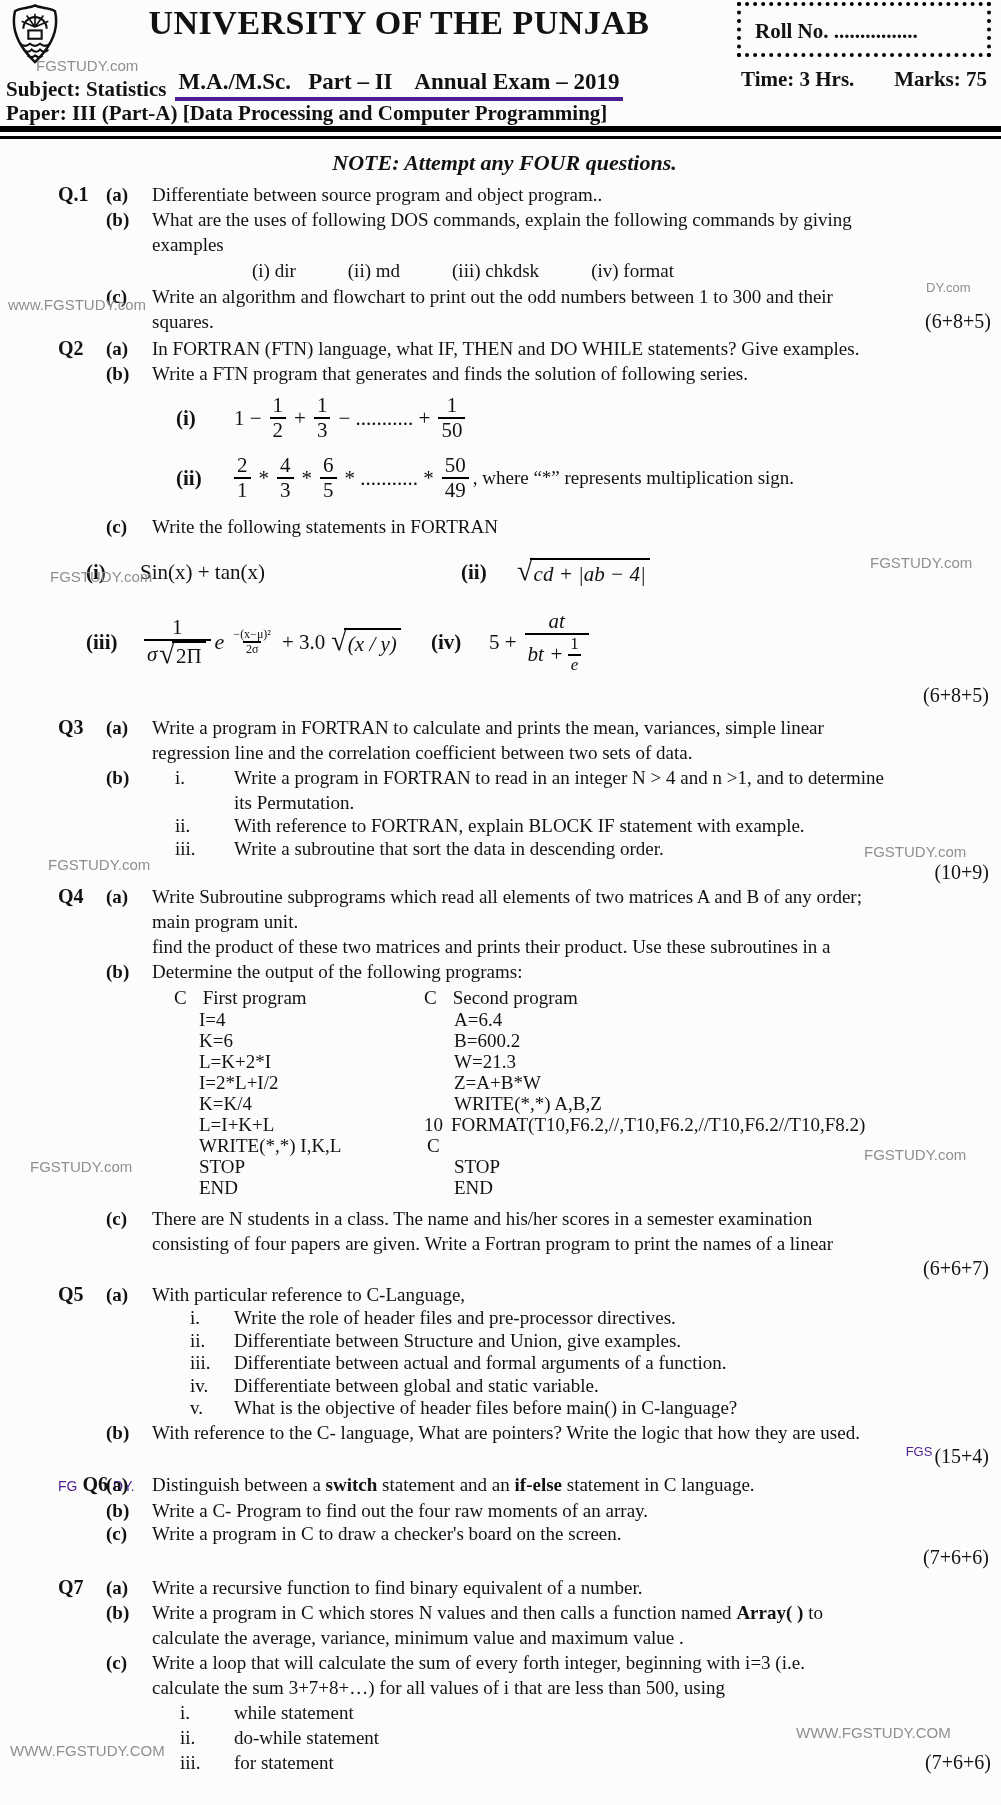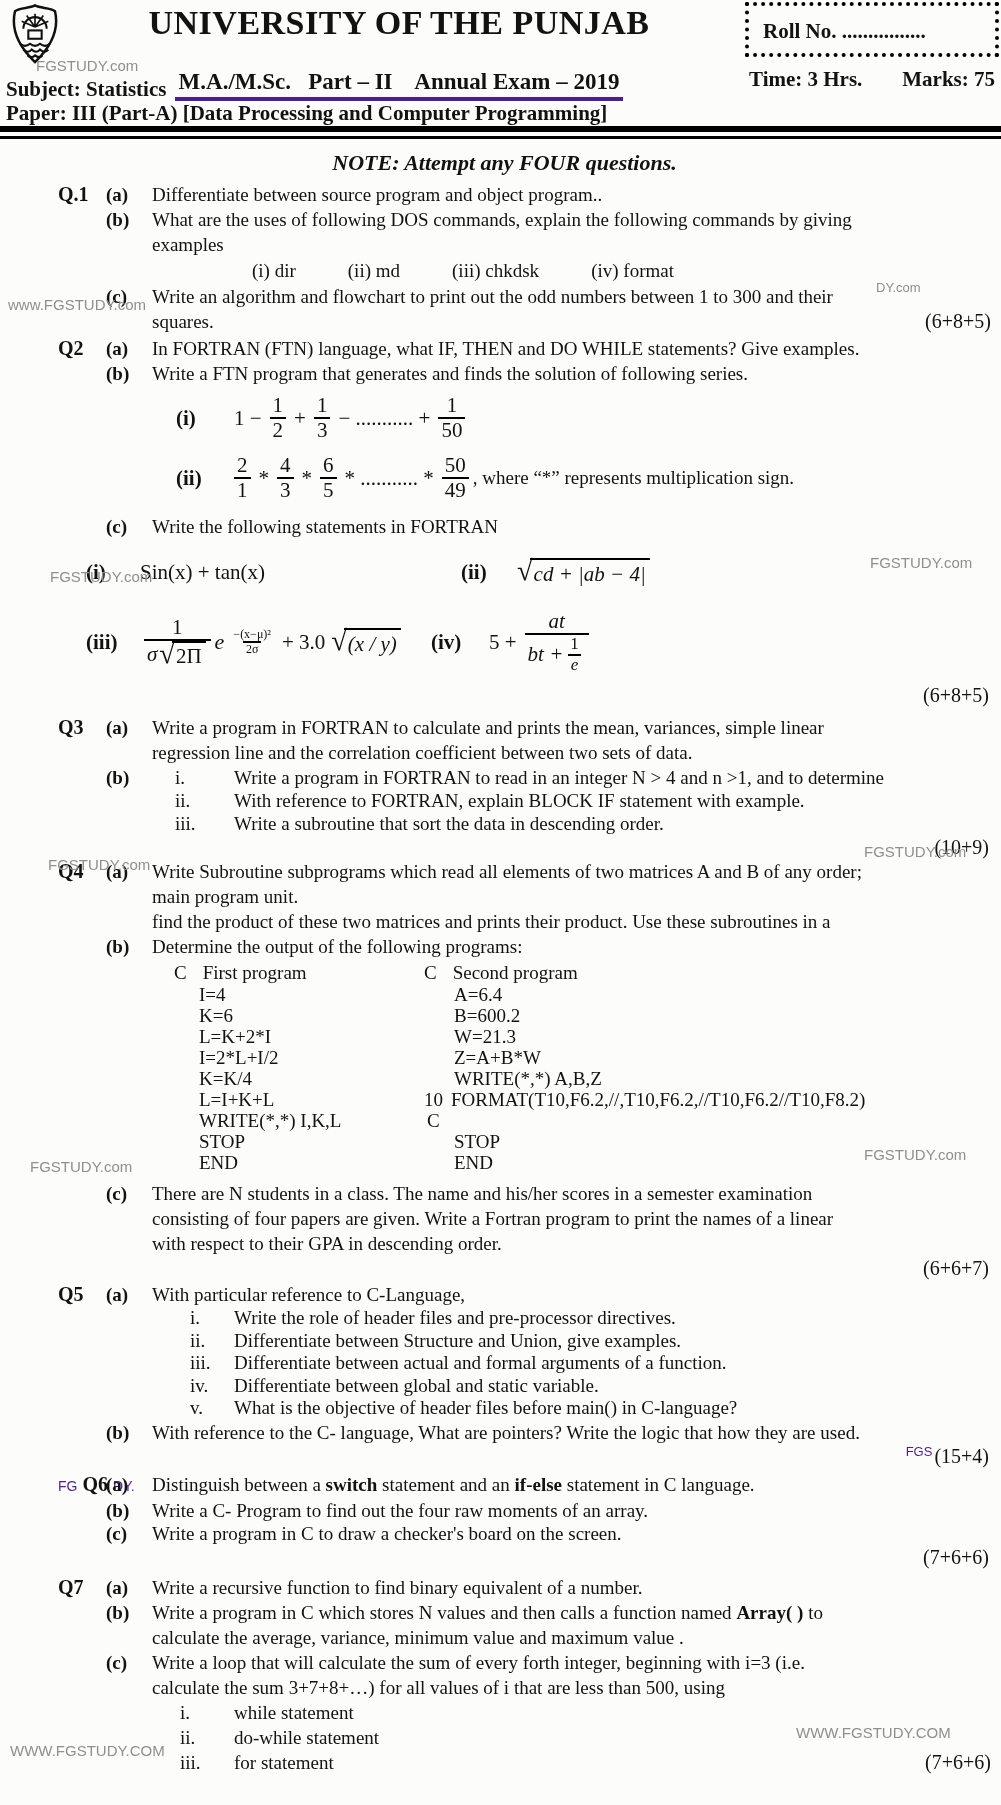--- a/index.html
+++ b/index.html
@@ -11,21 +11,21 @@
   }
   
   .hdr { position:relative; height:142px; }
   .logo { position:absolute; left:10px; top:3px; width:50px; height:64px; }
   .hdr-center { position:absolute; left:118px; top:4px; width:562px; text-align:center; }
   .uni { font-size:34px; font-weight:bold; letter-spacing:.5px; white-space:pre; }
   .exam { display:inline-block; margin-top:5px; font-size:23px; font-weight:bold;
           border-bottom:4px solid #4c1d95; padding:0 4px 2px; white-space:pre; }
   .subject { position:absolute; left:6px; top:77px; font-size:21px; font-weight:bold; }
   .paper   { position:absolute; left:6px; top:101px; font-size:21px; font-weight:bold; }
-  .hdr-right { position:absolute; right:2px; top:2px; width:254px; }
+  .hdr-right { position:absolute; right:10px; top:2px; width:254px; }
   .roll-box { border:4px dotted #000; padding:13px 6px 9px 14px; font-size:21px; font-weight:bold; }
   .tm { display:flex; justify-content:space-between; font-size:21px; font-weight:bold; margin-top:10px; padding:0 4px; }
   .rule { position:absolute; left:0; right:0; top:126px; height:4px;
           border-top:6px solid #000; border-bottom:3px solid #000; }
   
   .bodyc { padding:0 10px 0 58px; }
   .note { text-align:center; font-weight:bold; font-style:italic; font-size:22px;
           margin:8px 40px 6px 0; }
   .qrow { display:grid; grid-template-columns:48px 46px 1fr; line-height:25px; }
   .qrow.tight { line-height:23px; }
@@ -289,20 +289,24 @@
         <span class="tx">regression line and the correlation coefficient between two sets of data.</span>
       </div>
       <div class="qrow">
         <span class="qn"></span>
         <span class="pl">(b)</span>
         <span class="tx">
           <span class="sub">
               <span class="sn ind-q3">i.</span>
               <span>Write a program in FORTRAN to read in an integer N &gt; 4 and n &gt;1, and to determine</span>
             </span>
+          <span class="sub">
+              <span class="sn ind-q3"></span>
+              <span>its Permutation.</span>
+            </span>
           <span class="sub tight">
               <span class="sn ind-q3">ii.</span>
               <span>With reference to FORTRAN, explain BLOCK IF statement with example.</span>
             </span>
           <span class="sub tight">
               <span class="sn ind-q3">iii.</span>
               <span>Write a subroutine that sort the data in descending order.</span>
             </span>
         </span>
       </div>
@@ -379,21 +383,20 @@
         <span class="tx">There are N students in a class. The name and his/her scores in a semester examination</span>
       </div>
       <div class="qrow">
           <span class="qn"></span>
           <span class="pl"></span>
         <span class="tx">consisting of four papers are given. Write a Fortran program to print the names of a linear</span>
         </div>
       <div class="qrow">
           <span class="qn"></span>
           <span class="pl"></span>
-        <span class="tx">with respect to their GPA in descending order.</span>
         </div>
       <div class="marks-line">
         <span class="marks">(6+6+7)</span>
       </div>
     </section>
 
     <section style="margin-top:2px;">
       <div class="qrow">
         <span class="qn">Q5</span>
         <span class="pl">(a)</span>
@@ -501,21 +504,21 @@
                 <span class="marks">(7+6+6)</span>
               </span>
             </span>
         </span>
       </div>
     </section>
   </div>
 
   <span class="wm" style="left:36px; top:57px; font-size:15px;">FGSTUDY.com</span>
   <span class="wm" style="left:8px;  top:296px;">www.FGSTUDY.com</span>
-  <span class="wm" style="left:876px;top:280px; font-size:13px;">DY.com</span>
+  <span class="wm" style="left:926px;top:280px; font-size:13px;">DY.com</span>
   <span class="wm" style="left:50px; top:568px;">FGSTUDY.com</span>
   <span class="wm" style="left:870px;top:554px;">FGSTUDY.com</span>
   <span class="wm" style="left:48px; top:856px;">FGSTUDY.com</span>
   <span class="wm" style="left:864px;top:843px;">FGSTUDY.com</span>
   <span class="wm" style="left:30px; top:1158px;">FGSTUDY.com</span>
   <span class="wm" style="left:864px;top:1146px;">FGSTUDY.com</span>
   <span class="wm" style="left:10px; top:1742px;">WWW.FGSTUDY.COM</span>
   <span class="wm" style="left:796px;top:1724px;">WWW.FGSTUDY.COM</span>
 </div>
 

